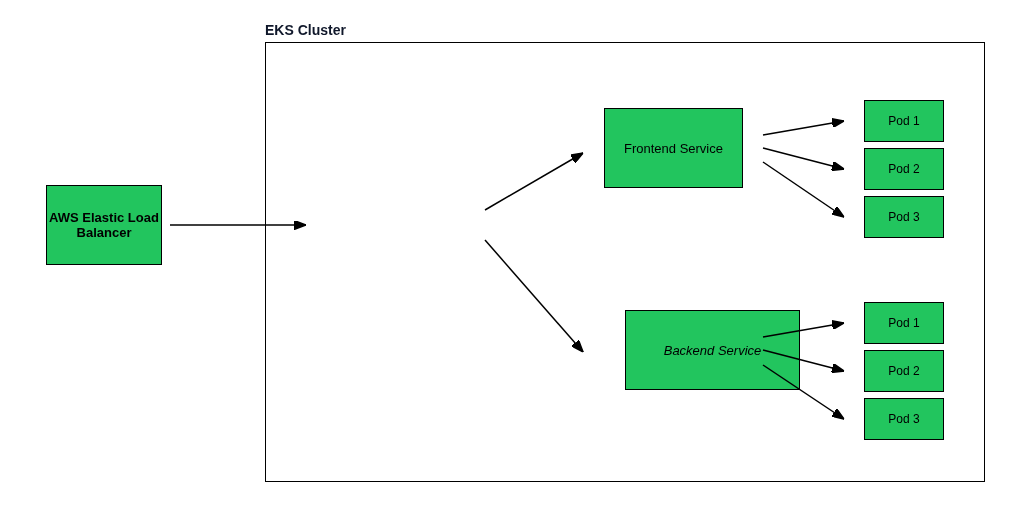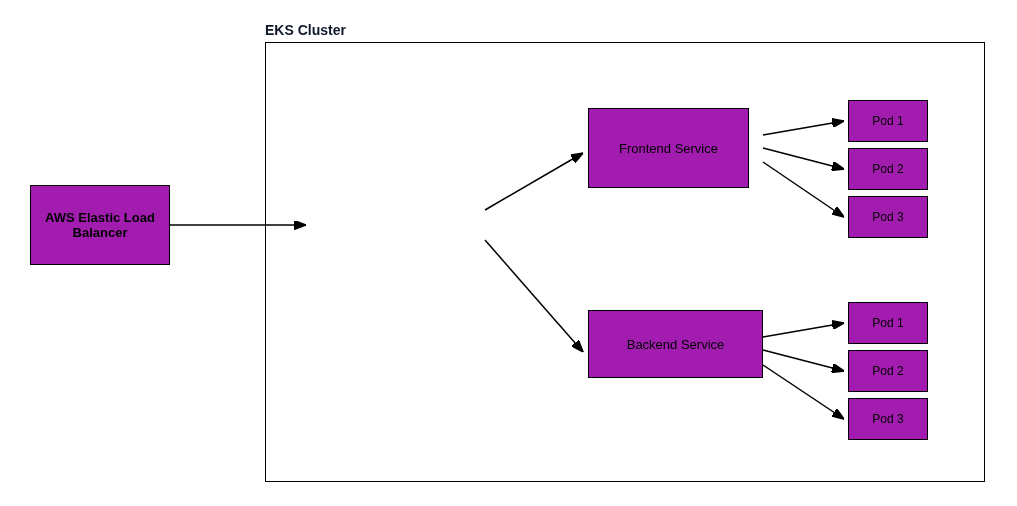--- a/index.html
+++ b/index.html
@@ -29,58 +29,60 @@
       top: 42px;
       left: 265px;
       width: 720px;
       height: 440px;
       border: 1.5px solid #000;
       background: transparent;
     }
     .box {
       position: absolute;
       border: 1.5px solid #000;
-      background: #a21caf;
+      background: #22c55e;
       display: flex;
       align-items: center;
       justify-content: center;
       text-align: center;
       font-size: 13px;
       font-weight: normal;
       color: #000;
+      margin-left: 16px;
     }
     
     .elb-box {
       top: 185px;
       left: 30px;
-      width: 140px;
+      width: 116px;
       height: 80px;
       font-weight: bold;
       font-size: 13px;
     }
     
     .nginx-box {
       top: 185px;
       left: 310px;
       width: 175px;
       height: 80px;
     }
     
     .frontend-box {
       top: 108px;
       left: 588px;
-      width: 161px;
+      width: 139px;
       height: 80px;
     }
     
     .backend-box {
       top: 310px;
-      left: 588px;
+      left: 609px;
       width: 175px;
-      height: 68px;
+      height: 80px;
+      font-style: italic;
     }
     
     .pod-box {
       width: 80px;
       height: 42px;
       font-size: 12px;
     }
     
     .pod-f1 { top: 100px; left: 848px; }
     .pod-f2 { top: 148px; left: 848px; }

